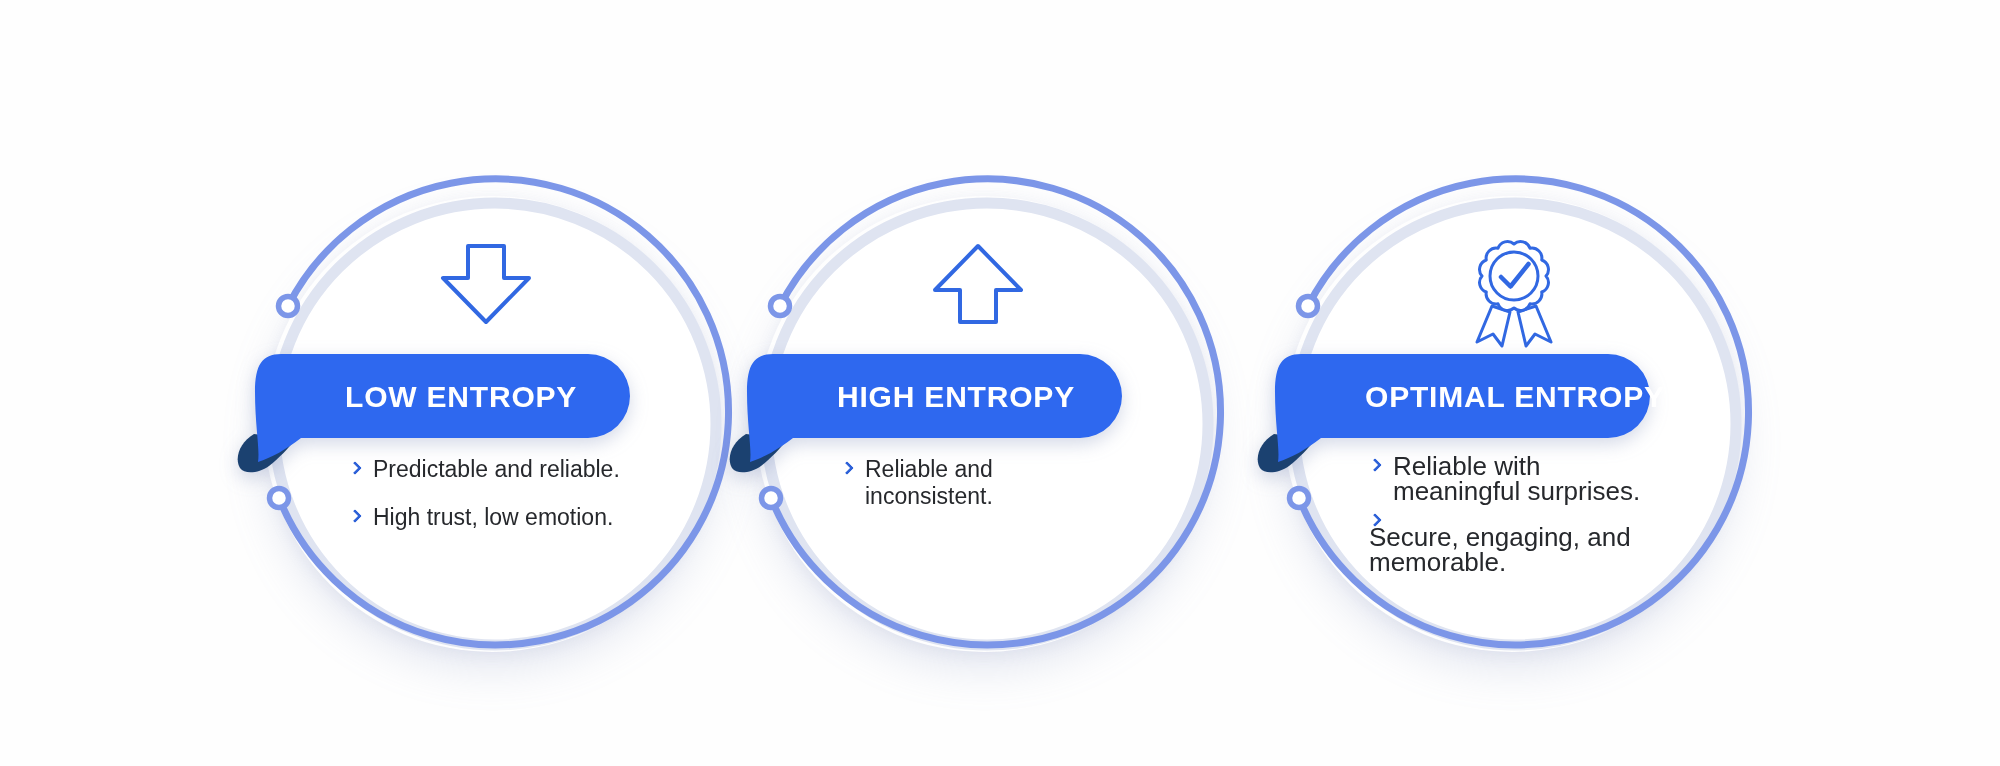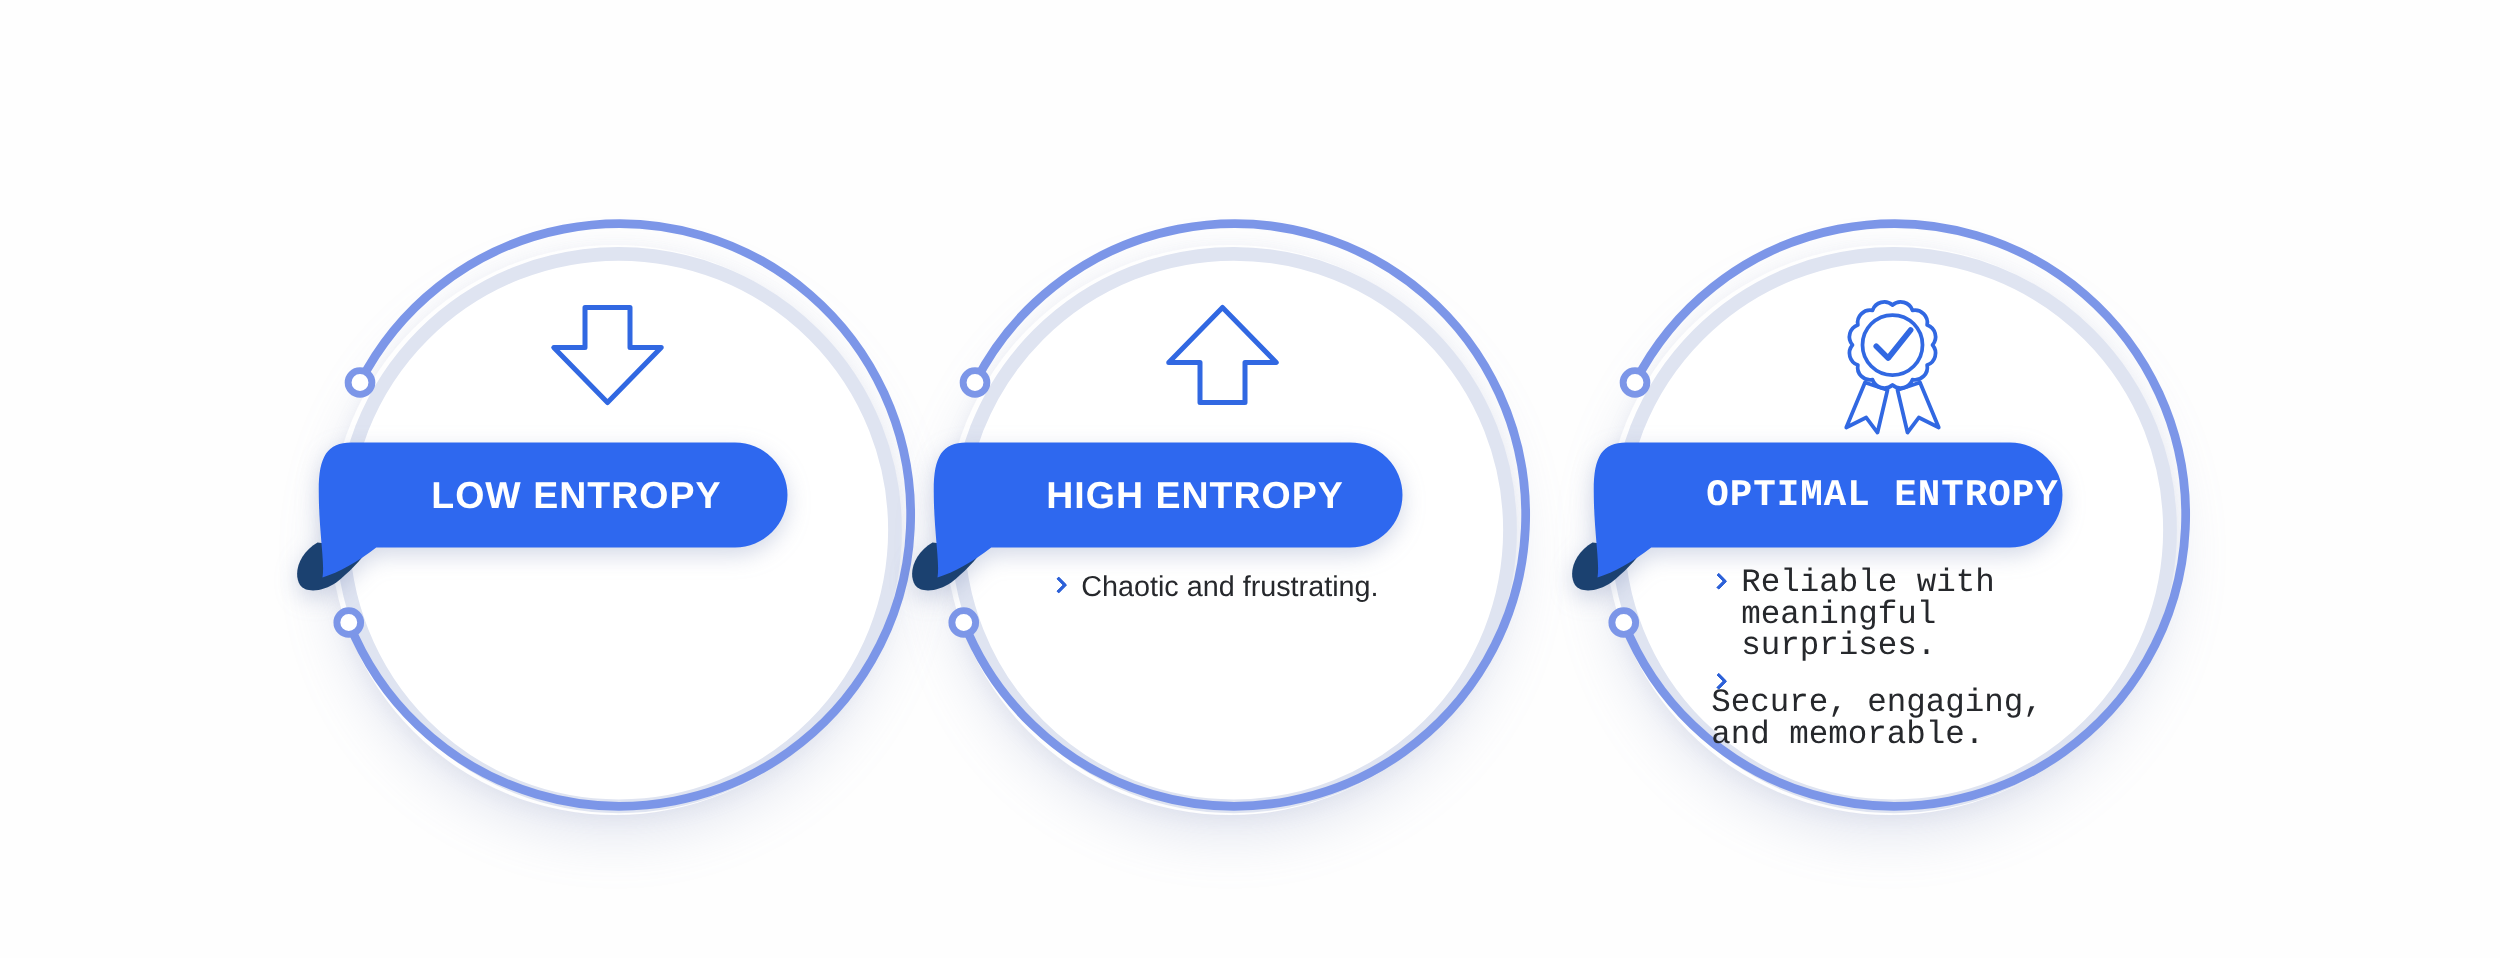--- a/index.html
+++ b/index.html
@@ -26,21 +26,21 @@
     background:var(--background);
     margin-top:32px;
   }
   .card{
     position:absolute;
     top:128px;
     width:520px;height:560px;
   }
   .card.c1{left:232px;}
   .card.c2{left:724px;}
-  .card.c3{left:1252px;font-family:Liberation Mono, monospace;}
+  .card.c3{left:1252px;}
 
   .disc-shadow{
     position:absolute;
     left:32px;top:36px;width:456px;height:456px;
     border-radius:50%;
     box-shadow:0 18px 42px rgba(140,155,195,0.22), 0 4px 14px rgba(150,160,195,0.12);
   }
   .graphic{
     position:absolute;left:0;top:0;width:520px;height:520px;
   }
@@ -107,40 +107,50 @@
       <path class="arc" d="M 56 146 A 233 233 0 1 1 47 338"></path>
       <circle class="node" cx="56" cy="146" r="9.5"></circle>
       <circle class="node" cx="47" cy="338" r="9.5"></circle>
       <path class="icon-line" d="M 236 86 H 272 V 118 H 297 L 254 162 L 211 118 H 236 Z"></path>
     </svg>
     <svg class="ribbon-svg" viewBox="0 0 410 150">
       <path class="ribbon-fold" d="M 19 86 C 5 94 -1 110 5 120 C 10 127 24 125 34 118 C 44 110 54 100 60 91 Z"></path>
       <path class="ribbon-main" d="M 46 6 L 353 6 A 42 42 0 0 1 353 90 L 66 90 C 52 101 36 110 23 114 C 25 101 20 78 20 44 C 20 17 27 6 46 6 Z"></path>
     </svg>
     <div class="title">LOW ENTROPY</div>
+    <div class="bullets">
+      <div class="bullet">
+        <span class="chev"></span>
+        <span>Predictable and reliable.</span>
+      </div>
+      <div class="bullet">
+        <span class="chev"></span>
+        <span>High trust, low emotion.</span>
+      </div>
+    </div>
   </div>
 
   <div class="card c2">
     <div class="disc-shadow"></div>
     <svg class="graphic" viewBox="0 0 520 520">
       <circle class="ring" cx="263" cy="264" r="221"></circle>
       <path class="arc" d="M 56 146 A 233 233 0 1 1 47 338"></path>
       <circle class="node" cx="56" cy="146" r="9.5"></circle>
       <circle class="node" cx="47" cy="338" r="9.5"></circle>
       <path class="icon-line" d="M 236 162 V 130 H 211 L 254 86 L 297 130 H 272 V 162 Z"></path>
     </svg>
     <svg class="ribbon-svg" viewBox="0 0 410 150">
       <path class="ribbon-fold" d="M 19 86 C 5 94 -1 110 5 120 C 10 127 24 125 34 118 C 44 110 54 100 60 91 Z"></path>
       <path class="ribbon-main" d="M 46 6 L 353 6 A 42 42 0 0 1 353 90 L 66 90 C 52 101 36 110 23 114 C 25 101 20 78 20 44 C 20 17 27 6 46 6 Z"></path>
     </svg>
     <div class="title">HIGH ENTROPY</div>
     <div class="bullets">
       <div class="bullet">
         <span class="chev"></span>
-        <span>Chaotic and frustrating.</span>
+        <span>Reliable and inconsistent.</span>
       </div>
     </div>
   </div>
 
   <div class="card c3">
     <div class="disc-shadow"></div>
     <svg class="graphic" viewBox="0 0 520 520">
       <circle class="ring" cx="263" cy="264" r="221"></circle>
       <path class="arc" d="M 56 146 A 233 233 0 1 1 47 338"></path>
       <circle class="node" cx="56" cy="146" r="9.5"></circle>

